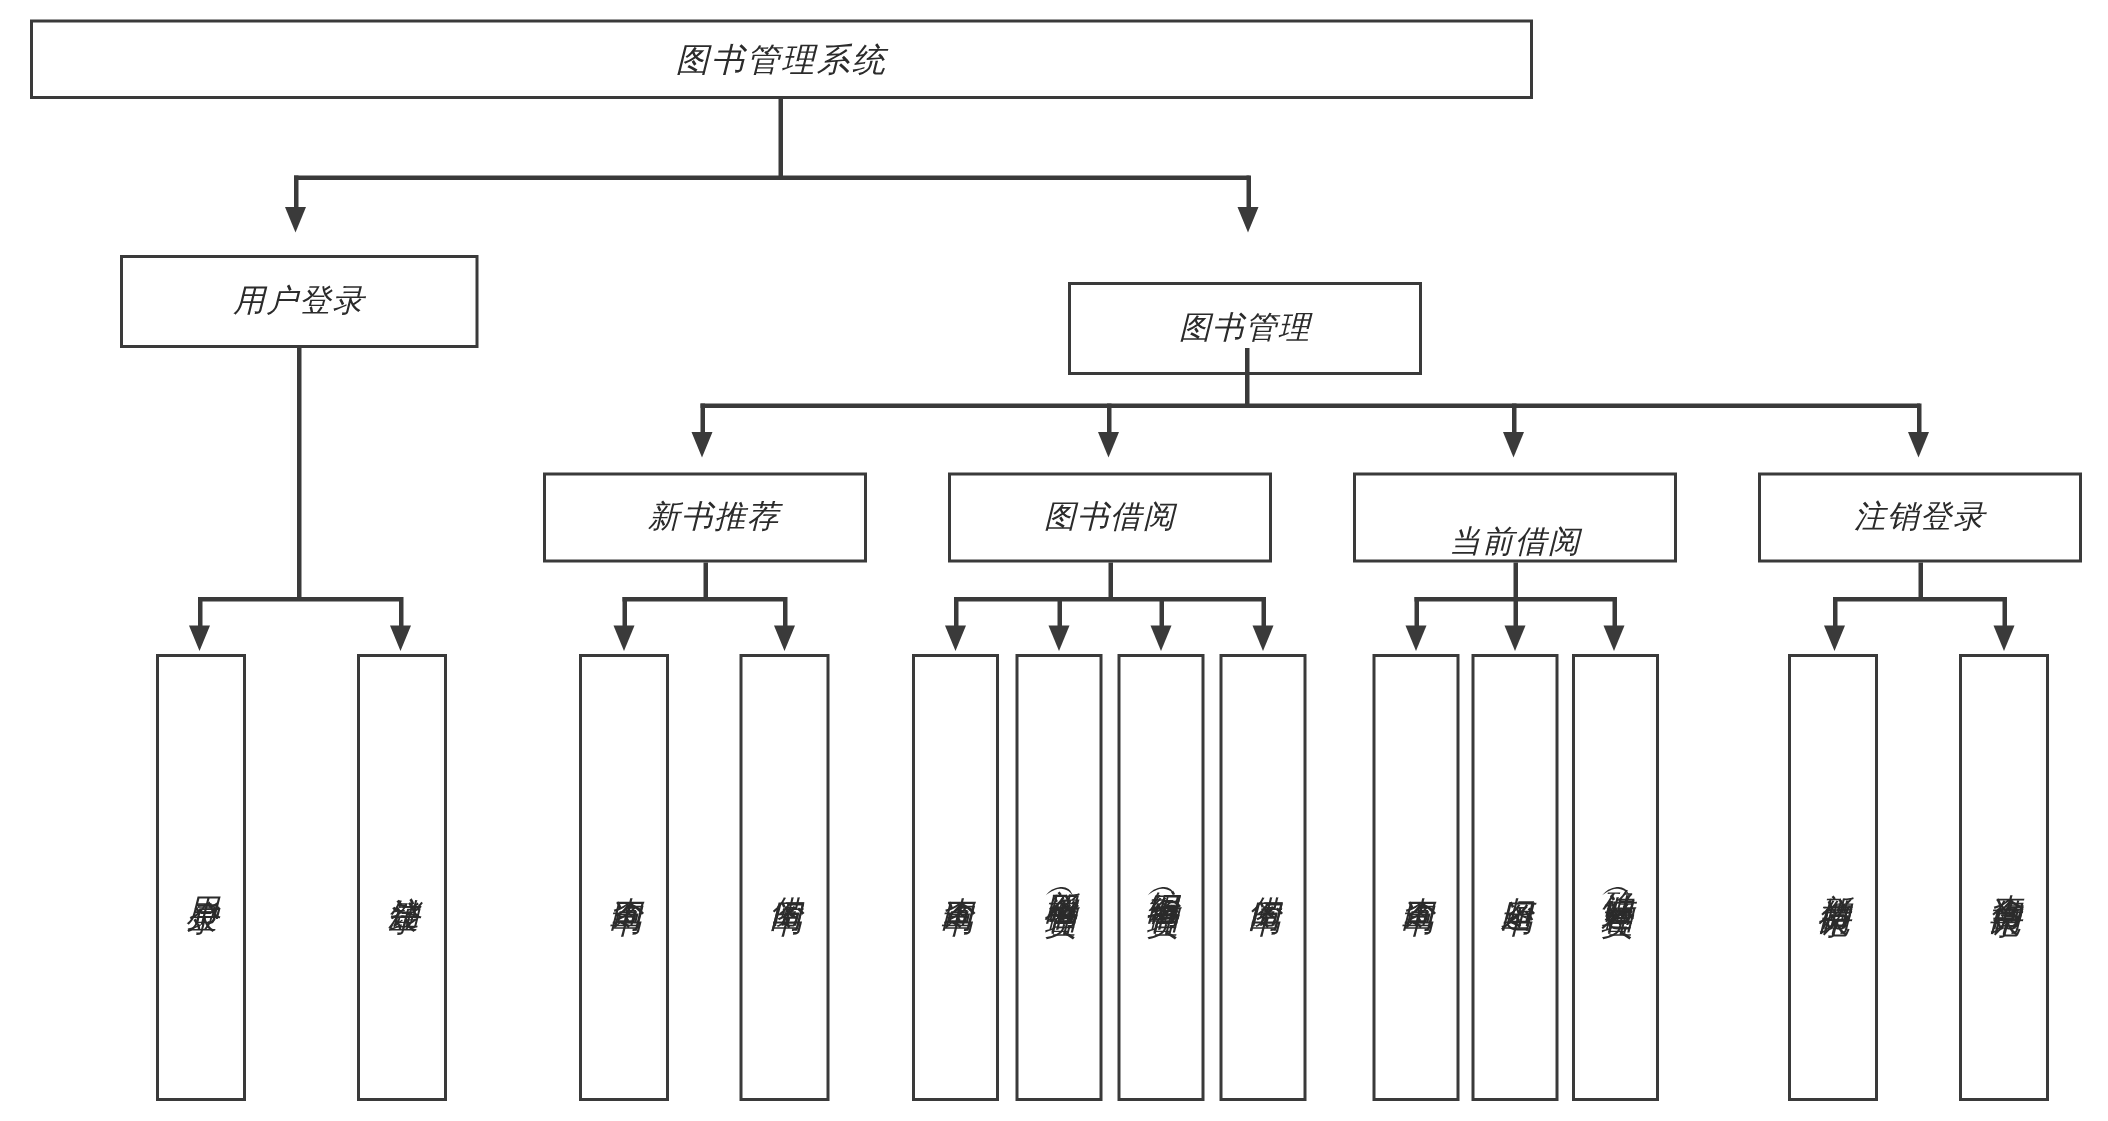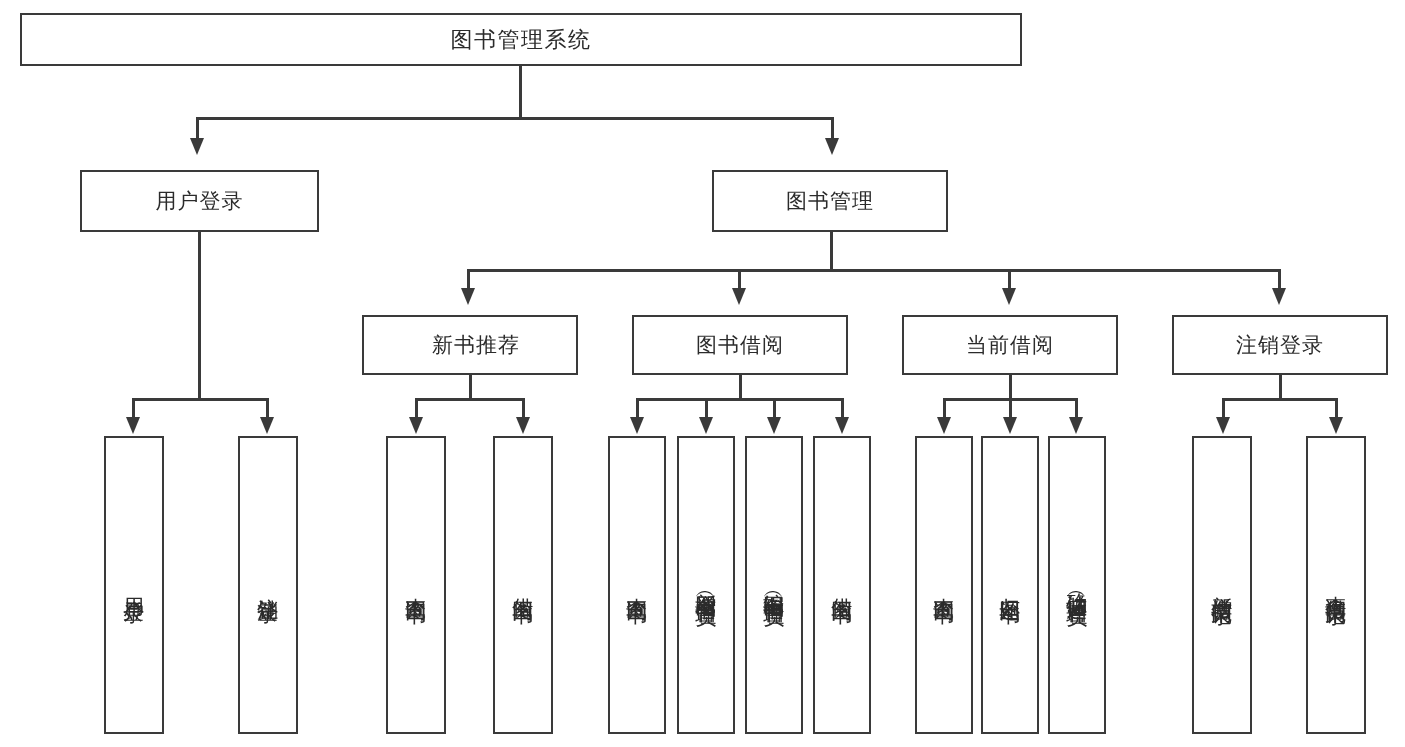--- a/index.html
+++ b/index.html
@@ -27,20 +27,21 @@
     display: flex;
     align-items: center;
     justify-content: center;
     color: #2b2b2b;
   }
   .node .label {
     display: block;
     text-align: center;
     line-height: 1.05;
     white-space: nowrap;
+    font-style: italic;
   }
   
   .node.horiz .label {
     font-size: 21px;
     letter-spacing: 1px;
   }
   .node.root .label {
     font-size: 22px;
     letter-spacing: 1.5px;
   }
@@ -99,21 +100,21 @@
 
   <div class="ln h" style="left:196px; top:117px; width:637px; height:2.5px;"></div>
   <div class="ln v" style="left:196px; top:117px; width:2.5px; height:24px;"></div>
   <div class="arrow" style="left:190px; top:138px;"></div>
   <div class="ln v" style="left:831px; top:117px; width:2.5px; height:24px;"></div>
   <div class="arrow" style="left:825px; top:138px;"></div>
 
   <div class="node horiz" style="left:80px; top:170px; width:239px; height:62px;">
     <span class="label">用户登录</span>
   </div>
-  <div class="node horiz" style="left:712px; top:170px; width:236px; height:62px;">
+  <div class="node horiz" style="left:712px; top:188px; width:236px; height:62px;">
     <span class="label">图书管理</span>
   </div>
 
   <div class="ln v" style="left:198px; top:232px; width:2.5px; height:168px;"></div>
   <div class="ln h" style="left:132px; top:398px; width:136px; height:2.5px;"></div>
   <div class="ln v" style="left:132px; top:398px; width:2.5px; height:22px;"></div>
   <div class="arrow" style="left:126px; top:417px;"></div>
   <div class="ln v" style="left:266px; top:398px; width:2.5px; height:22px;"></div>
   <div class="arrow" style="left:260px; top:417px;"></div>
 
@@ -127,21 +128,21 @@
   <div class="arrow" style="left:1002px; top:288px;"></div>
   <div class="ln v" style="left:1278px; top:269px; width:2.5px; height:22px;"></div>
   <div class="arrow" style="left:1272px; top:288px;"></div>
 
   <div class="node horiz" style="left:362px; top:315px; width:216px; height:60px;padding-left:12px;">
     <span class="label">新书推荐</span>
   </div>
   <div class="node horiz" style="left:632px; top:315px; width:216px; height:60px;">
     <span class="label">图书借阅</span>
   </div>
-  <div class="node horiz" style="left:902px; top:315px; width:216px; height:60px;">
+  <div class="node horiz" style="left:902px; top:315px; width:216px; height:60px;align-items:flex-end;">
     <span class="label">当前借阅</span>
   </div>
   <div class="node horiz" style="left:1172px; top:315px; width:216px; height:60px;">
     <span class="label">注销登录</span>
   </div>
 
   <div class="ln v" style="left:469px; top:375px; width:2.5px; height:25px;"></div>
   <div class="ln h" style="left:415px; top:398px; width:109px; height:2.5px;"></div>
   <div class="ln v" style="left:415px; top:398px; width:2.5px; height:22px;"></div>
   <div class="arrow" style="left:409px; top:417px;"></div>

